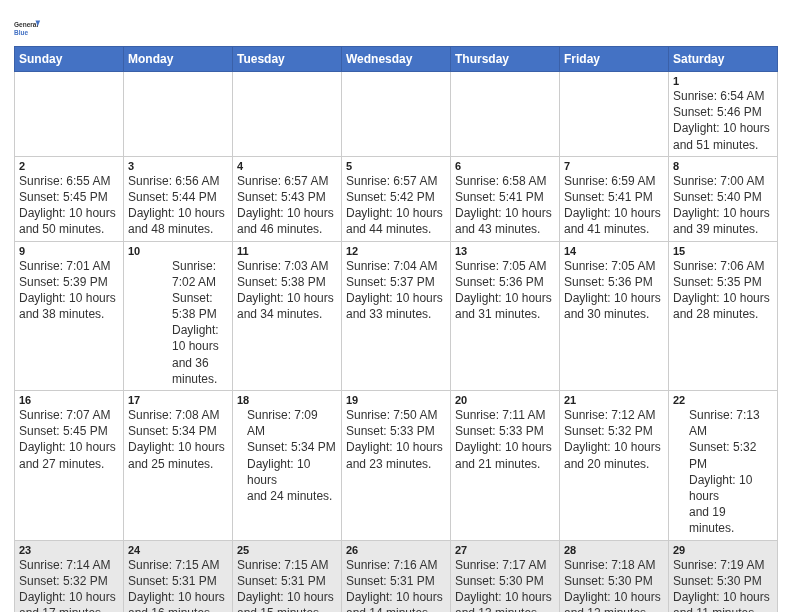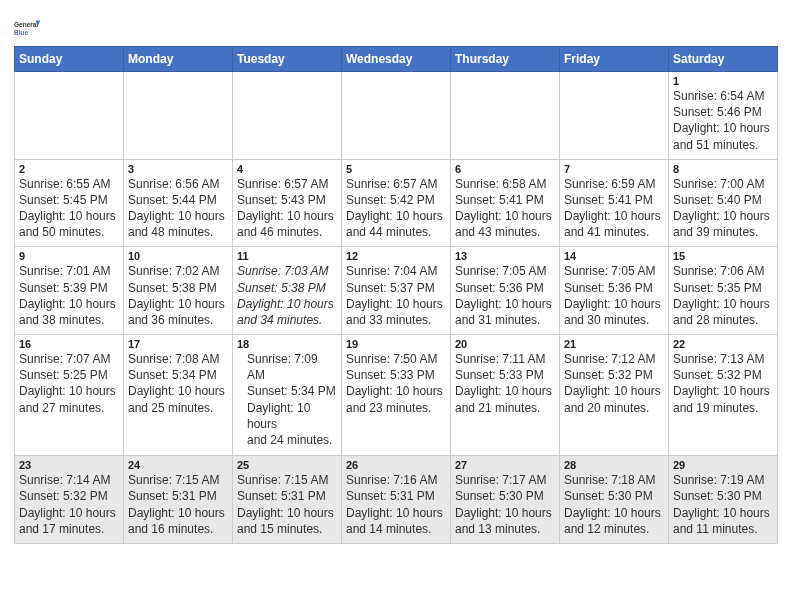--- a/index.html
+++ b/index.html
@@ -195,28 +195,28 @@
         <tr>
           <td>
             <span class="day-number">9</span>
             <div class="day-info" style="white-space: pre-line;">Sunrise: 7:01 AM
 Sunset: 5:39 PM
 Daylight: 10 hours
 and 38 minutes.</div>
           </td>
           <td>
             <span class="day-number">10</span>
-            <div class="day-info" style="white-space: pre-line;">Sunrise: 7:02 AM
+            <div class="day-info" style="white-space: pre-line; margin-left: 44px;">Sunrise: 7:02 AM
 Sunset: 5:38 PM
 Daylight: 10 hours
 and 36 minutes.</div>
           </td>
           <td>
             <span class="day-number">11</span>
-            <div class="day-info" style="white-space: pre-line; font-style: italic;">Sunrise: 7:03 AM
+            <div class="day-info" style="white-space: pre-line;">Sunrise: 7:03 AM
 Sunset: 5:38 PM
 Daylight: 10 hours
 and 34 minutes.</div>
           </td>
           <td>
             <span class="day-number">12</span>
             <div class="day-info" style="white-space: pre-line;">Sunrise: 7:04 AM
 Sunset: 5:37 PM
 Daylight: 10 hours
 and 33 minutes.</div>
@@ -240,21 +240,21 @@
             <div class="day-info" style="white-space: pre-line;">Sunrise: 7:06 AM
 Sunset: 5:35 PM
 Daylight: 10 hours
 and 28 minutes.</div>
           </td>
         </tr>
         <tr>
           <td>
             <span class="day-number">16</span>
             <div class="day-info" style="white-space: pre-line;">Sunrise: 7:07 AM
-Sunset: 5:25 PM
+Sunset: 5:45 PM
 Daylight: 10 hours
 and 27 minutes.</div>
           </td>
           <td>
             <span class="day-number">17</span>
             <div class="day-info" style="white-space: pre-line;">Sunrise: 7:08 AM
 Sunset: 5:34 PM
 Daylight: 10 hours
 and 25 minutes.</div>
           </td>
@@ -281,21 +281,21 @@
           </td>
           <td>
             <span class="day-number">21</span>
             <div class="day-info" style="white-space: pre-line;">Sunrise: 7:12 AM
 Sunset: 5:32 PM
 Daylight: 10 hours
 and 20 minutes.</div>
           </td>
           <td>
             <span class="day-number">22</span>
-            <div class="day-info" style="white-space: pre-line;">Sunrise: 7:13 AM
+            <div class="day-info" style="white-space: pre-line; margin-left: 16px;">Sunrise: 7:13 AM
 Sunset: 5:32 PM
 Daylight: 10 hours
 and 19 minutes.</div>
           </td>
         </tr>
         <tr>
           <td>
             <span class="day-number">23</span>
             <div class="day-info" style="white-space: pre-line;">Sunrise: 7:14 AM
 Sunset: 5:32 PM

